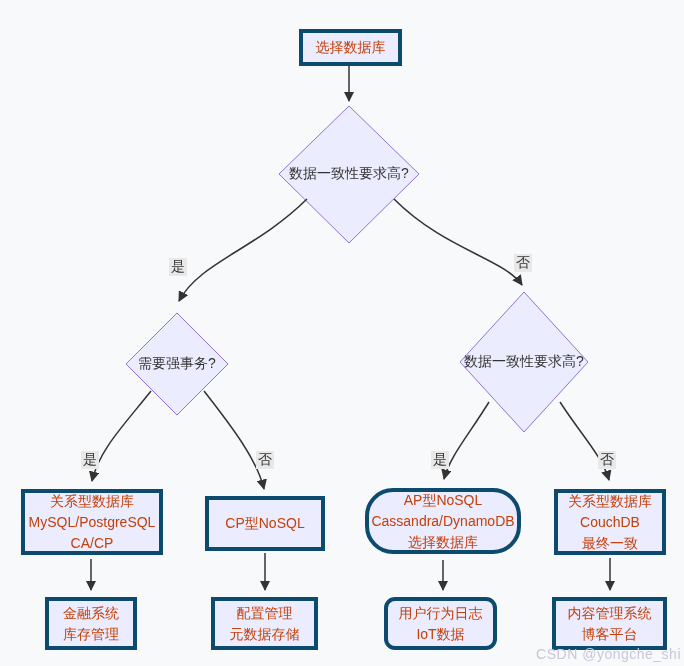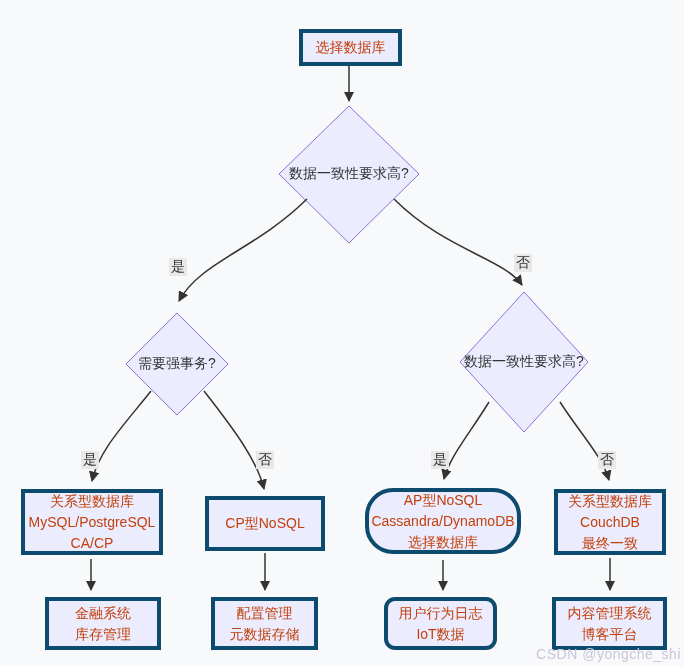--- a/index.html
+++ b/index.html
@@ -109,21 +109,21 @@
     <div>AP型NoSQL</div>
     <div>Cassandra/DynamoDB</div>
     <div>选择数据库</div>
   </div>
   <div class="rect-node" style="left:554px; top:489px; width:112px; height:66px;">
     <div>关系型数据库</div>
     <div>CouchDB</div>
     <div>最终一致</div>
   </div>
 
-  <div class="rect-node" style="left:45px; top:597px; width:116px; height:53px;">
+  <div class="rect-node" style="left:45px; top:597px; width:92px; height:53px;">
     <div>金融系统</div>
     <div>库存管理</div>
   </div>
   <div class="rect-node" style="left:211px; top:597px; width:107px; height:53px;">
     <div>配置管理</div>
     <div>元数据存储</div>
   </div>
   <div class="rect-node" style="left:384px; top:597px; width:113px; height:53px;border-radius:11px;">
     <div>用户行为日志</div>
     <div>IoT数据</div>

